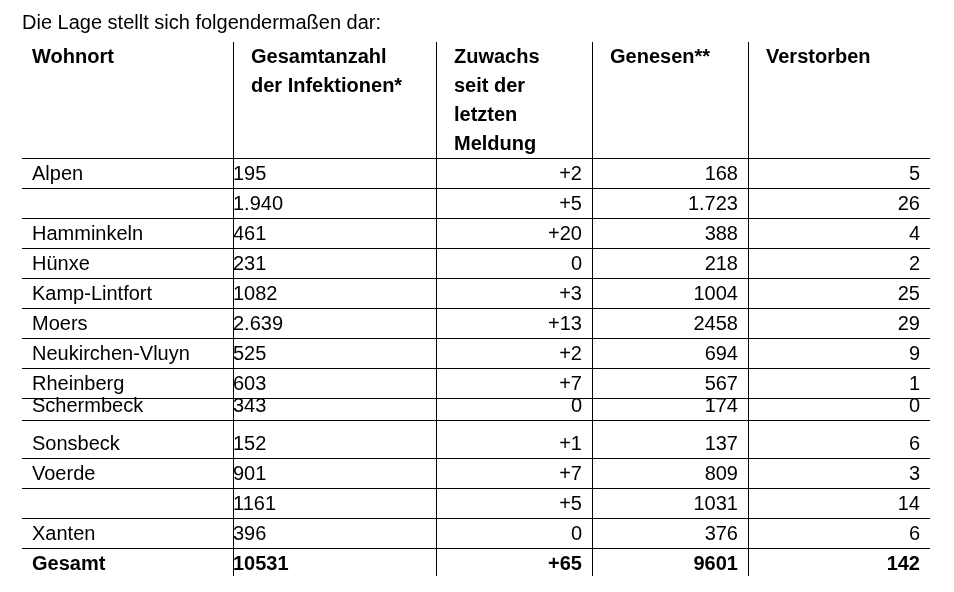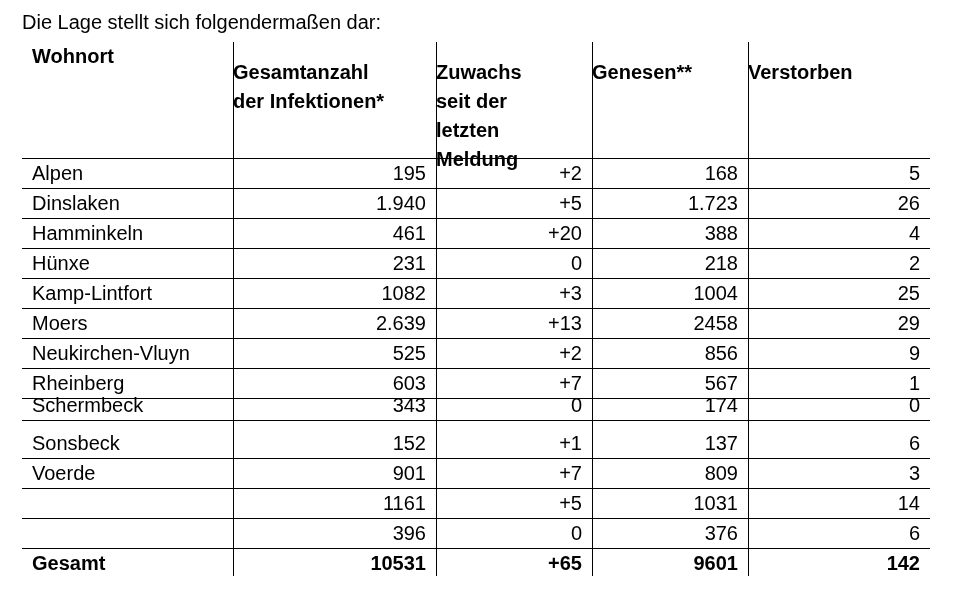--- a/index.html
+++ b/index.html
@@ -5,25 +5,25 @@
   html, body { margin: 0; padding: 0; background: #ffffff; }
   body { width: 954px; height: 592px; position: relative; overflow: hidden;
          font-family: "Liberation Sans", sans-serif; color: #000; }
   .intro { position: absolute; left: 22px; top: 10px; font-size: 20px; line-height: 24px; }
   .tbl { position: absolute; left: 22px; top: 42px; }
   .row { position: absolute; left: 0; height: 30px; border-bottom: 1px solid #000; width: 908px; }
   .cell { position: absolute; top: 0; height: 100%; font-size: 20px; line-height: 30px; box-sizing: border-box; }
   .vline { position: absolute; top: 0; width: 1px; background: #000; }
   .hdr .cell { font-weight: bold; line-height: 29px; padding-top: 0; }
   .c0 { left: 0; width: 211px; padding-left: 10px; }
-  .c1 { left: 211px; width: 203px; text-align: right; padding-right: 10px; }
+  .c1 { left: 211px; width: 203px; padding-right: 10px; }
   .c2 { left: 414px; width: 156px; text-align: right; padding-right: 10px; }
   .c3 { left: 570px; width: 156px; text-align: right; padding-right: 10px; }
   .c4 { left: 726px; width: 182px; text-align: right; padding-right: 10px; }
-  .hdr .c1, .hdr .c2, .hdr .c3, .hdr .c4 { text-align: left; padding-left: 0; padding-right: 0; margin-top: 16px; }
+  .hdr .c1, .hdr .c2, .hdr .c3, .hdr .c4 { text-align: left; padding-left: 18px; padding-right: 0; }
   .hdr { height: 116px; }
   .total .cell { font-weight: bold; }
   .total { border-bottom: none; }
 </style>
 </head>
 <body>
 
 <div class="intro">Die Lage stellt sich folgendermaßen dar:</div>
 
 <div class="tbl">
@@ -51,21 +51,20 @@
 
   <div id="body-rows">
       <div class="row" style="top: 116px;">
         <div class="cell c0">Alpen</div>
         <div class="cell c1">195</div>
         <div class="cell c2">+2</div>
         <div class="cell c3">168</div>
         <div class="cell c4">5</div>
       </div>
       <div class="row" style="top: 146px;">
-        <div class="cell c0">Dinslaken</div>
         <div class="cell c1">1.940</div>
         <div class="cell c2">+5</div>
         <div class="cell c3">1.723</div>
         <div class="cell c4">26</div>
       </div>
       <div class="row" style="top: 176px;">
         <div class="cell c0">Hamminkeln</div>
         <div class="cell c1">461</div>
         <div class="cell c2">+20</div>
         <div class="cell c3">388</div>
@@ -89,21 +88,21 @@
         <div class="cell c0">Moers</div>
         <div class="cell c1">2.639</div>
         <div class="cell c2">+13</div>
         <div class="cell c3">2458</div>
         <div class="cell c4">29</div>
       </div>
       <div class="row" style="top: 296px;">
         <div class="cell c0">Neukirchen-Vluyn</div>
         <div class="cell c1">525</div>
         <div class="cell c2">+2</div>
-        <div class="cell c3">856</div>
+        <div class="cell c3">694</div>
         <div class="cell c4">9</div>
       </div>
       <div class="row" style="top: 326px;">
         <div class="cell c0">Rheinberg</div>
         <div class="cell c1">603</div>
         <div class="cell c2">+7</div>
         <div class="cell c3">567</div>
         <div class="cell c4">1</div>
       </div>
       <div class="row" style="top: 348px;">
@@ -127,20 +126,21 @@
         <div class="cell c3">809</div>
         <div class="cell c4">3</div>
       </div>
       <div class="row" style="top: 446px;">
         <div class="cell c1">1161</div>
         <div class="cell c2">+5</div>
         <div class="cell c3">1031</div>
         <div class="cell c4">14</div>
       </div>
       <div class="row" style="top: 476px;">
+        <div class="cell c0">Xanten</div>
         <div class="cell c1">396</div>
         <div class="cell c2">0</div>
         <div class="cell c3">376</div>
         <div class="cell c4">6</div>
       </div>
       <div class="row total" style="top: 506px;">
         <div class="cell c0">Gesamt</div>
         <div class="cell c1">10531</div>
         <div class="cell c2">+65</div>
         <div class="cell c3">9601</div>

